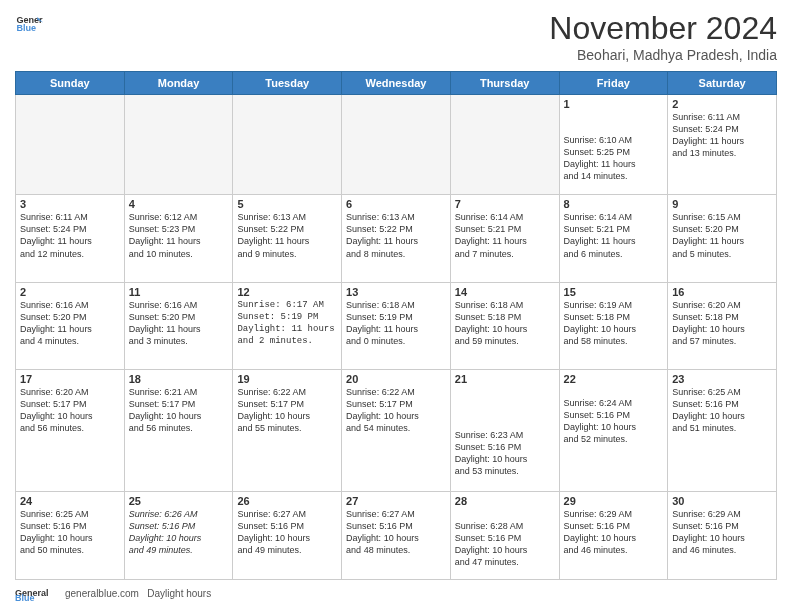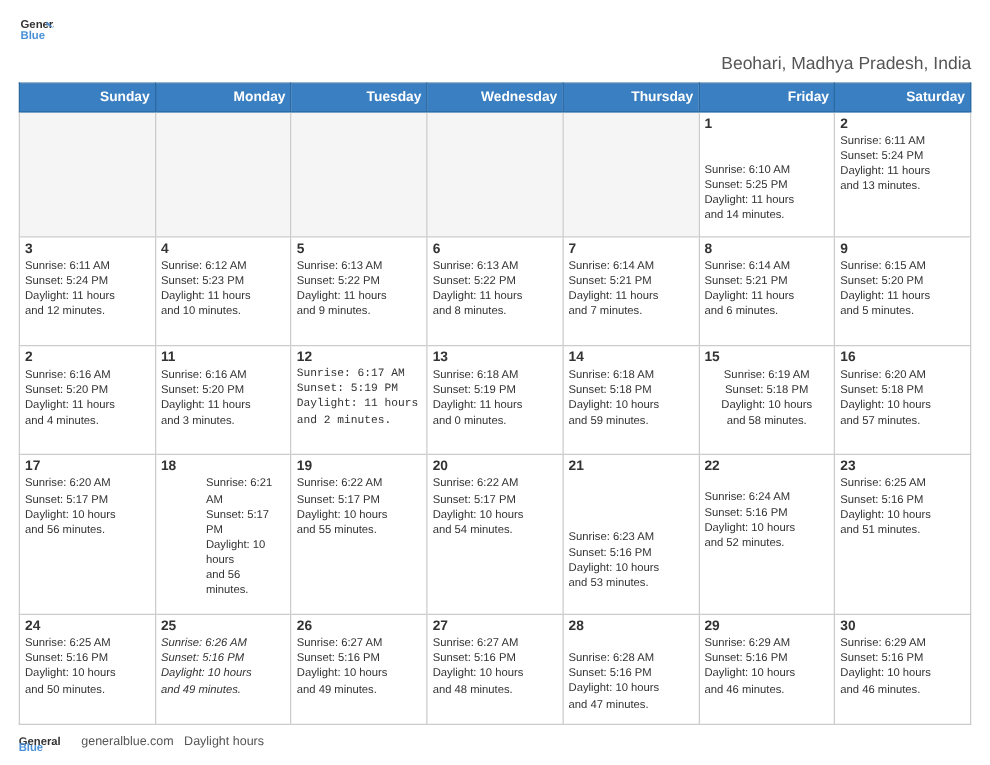--- a/index.html
+++ b/index.html
@@ -36,36 +36,35 @@
       text-align: right;
     }
     .month-title {
       font-size: 32px;
       font-weight: normal;
       color: #333;
     }
     .location {
       font-size: 14px;
       color: #555;
-      margin-top: 32px;
     }
     .calendar {
       flex: 1;
       border: 1px solid #ccc;
       border-collapse: collapse;
       width: 100%;
       table-layout: fixed;
     }
     .calendar th {
       background: #3a7fc1;
       color: #fff;
       font-size: 11px;
       font-weight: bold;
       padding: 5px 4px;
-      text-align: right;
+      text-align: center;
       border: 1px solid #2a6aa0;
     }
     .calendar td {
       border: 1px solid #ccc;
       vertical-align: top;
       padding: 3px 4px;
       font-size: 9px;
       color: #333;
       background: #fff;
       width: calc(100% / 7);
@@ -103,20 +102,21 @@
 <div class="page">
   <div class="header">
     <div class="logo">
       <svg class="logo-icon" viewBox="0 0 40 40">
         <text x="2" y="18" font-size="13" font-weight="bold" fill="#333" font-family="Arial">General</text>
         <text x="2" y="30" font-size="13" font-weight="bold" fill="#4a90d9" font-family="Arial">Blue</text>
         <polygon points="32,10 40,18 32,14" fill="#4a90d9"></polygon>
       </svg>
     </div>
     <div class="title-block">
+      <div class="month-title">November 2024</div>
       <div class="location">Beohari, Madhya Pradesh, India</div>
     </div>
   </div>
 
   <table class="calendar">
     <thead>
       <tr>
         <th>Sunday</th>
         <th>Monday</th>
         <th>Tuesday</th>
@@ -230,21 +230,21 @@
           </td>
           <td>
             <span class="day-number">14</span>
             <div class="day-info" style="white-space: pre-line;">Sunrise: 6:18 AM
 Sunset: 5:18 PM
 Daylight: 10 hours
 and 59 minutes.</div>
           </td>
           <td>
             <span class="day-number">15</span>
-            <div class="day-info" style="white-space: pre-line; text-align: center;">Sunrise: 6:19 AM
+            <div class="day-info" style="white-space: pre-line;">Sunrise: 6:19 AM
 Sunset: 5:18 PM
 Daylight: 10 hours
 and 58 minutes.</div>
           </td>
           <td>
             <span class="day-number">16</span>
             <div class="day-info" style="white-space: pre-line;">Sunrise: 6:20 AM
 Sunset: 5:18 PM
 Daylight: 10 hours
 and 57 minutes.</div>
@@ -253,21 +253,21 @@
         <tr>
           <td>
             <span class="day-number">17</span>
             <div class="day-info" style="white-space: pre-line;">Sunrise: 6:20 AM
 Sunset: 5:17 PM
 Daylight: 10 hours
 and 56 minutes.</div>
           </td>
           <td>
             <span class="day-number">18</span>
-            <div class="day-info" style="white-space: pre-line; margin-left: 36px;">Sunrise: 6:21 AM
+            <div class="day-info" style="white-space: pre-line;">Sunrise: 6:21 AM
 Sunset: 5:17 PM
 Daylight: 10 hours
 and 56 minutes.</div>
           </td>
           <td>
             <span class="day-number">19</span>
             <div class="day-info" style="white-space: pre-line;">Sunrise: 6:22 AM
 Sunset: 5:17 PM
 Daylight: 10 hours
 and 55 minutes.</div>

